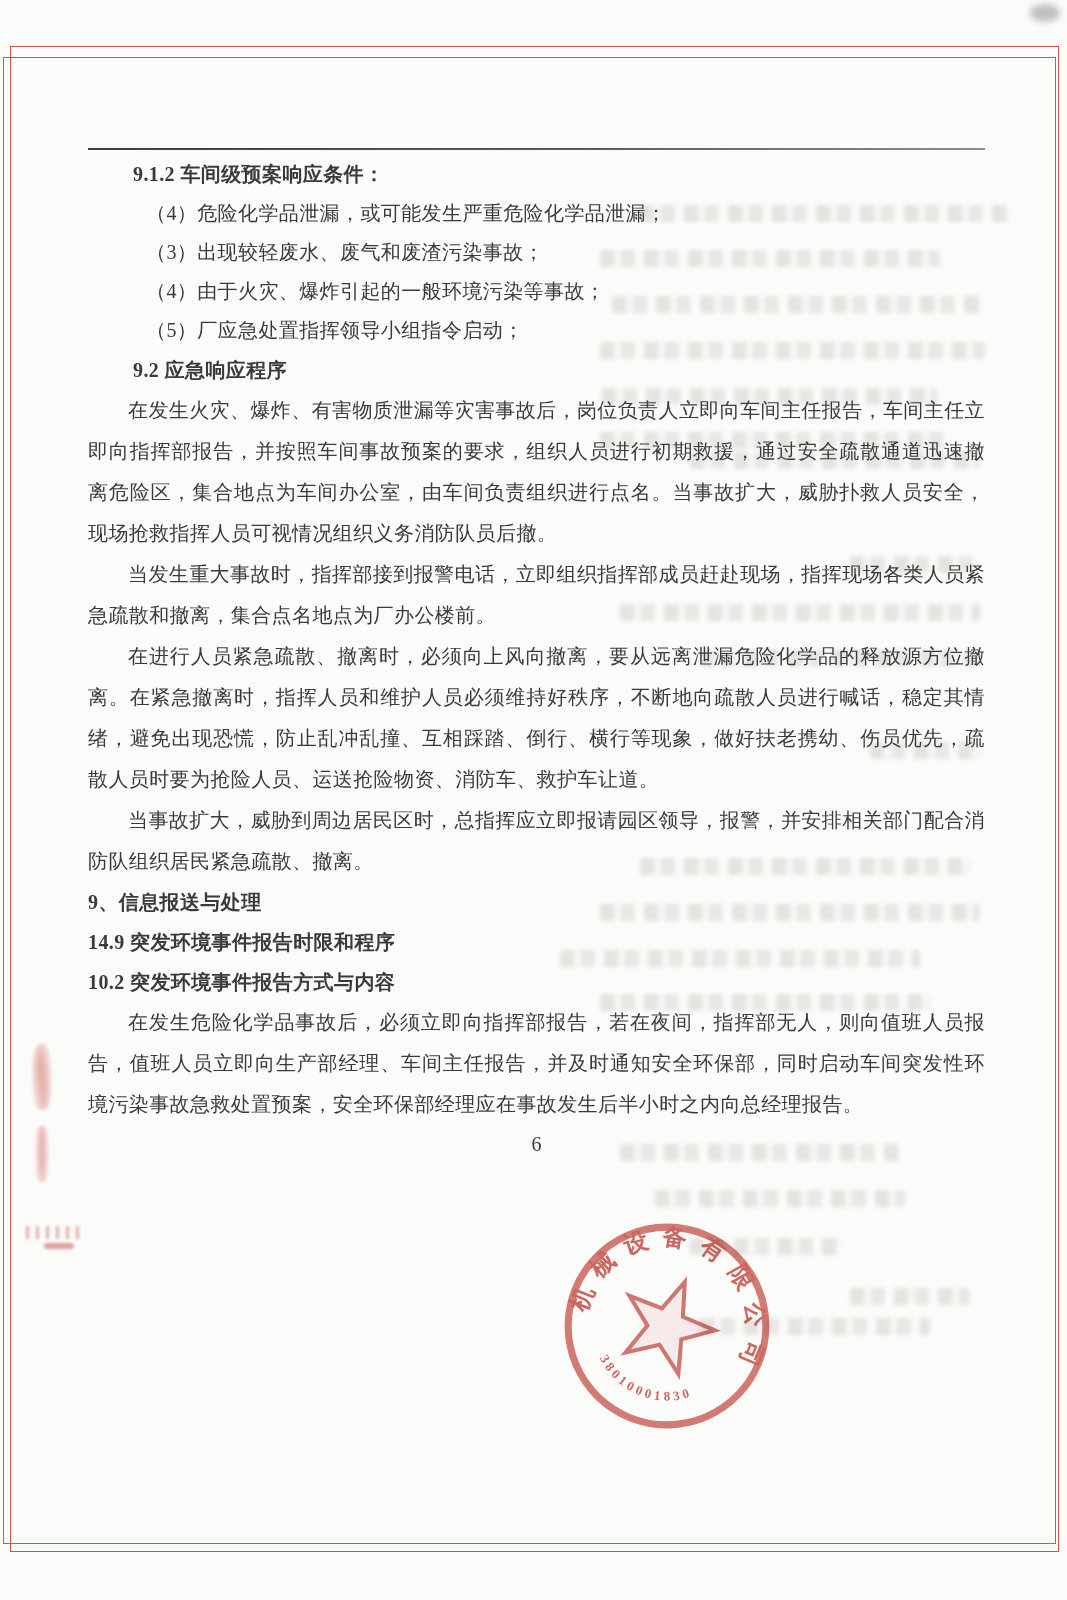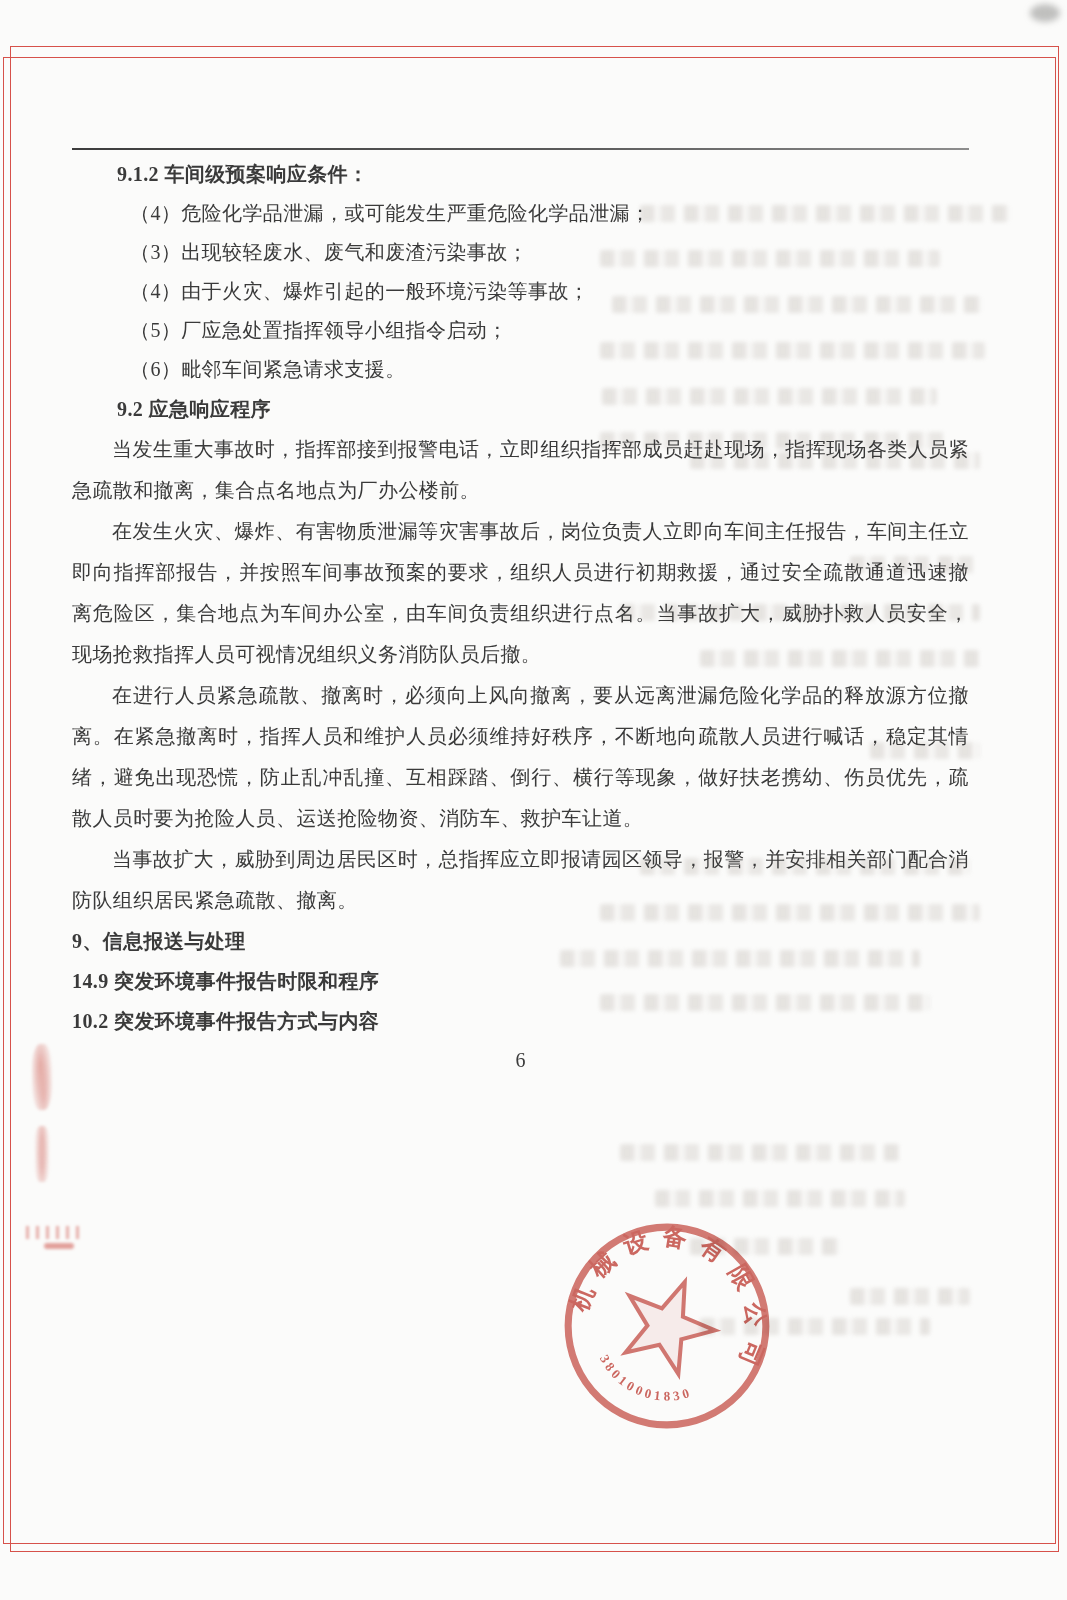--- a/index.html
+++ b/index.html
@@ -18,21 +18,21 @@
   .border-outer{
     position:absolute;left:3px;top:57px;width:1051px;height:1485px;
     border:1.5px solid var(--border-red);pointer-events:none;
   }
   .border-inner{
     position:absolute;left:10px;top:46px;width:1047px;height:1504px;
     border:1.5px solid var(--border-red);pointer-events:none;
   }
   
   .content{
-    position:absolute;left:72px;top:148px;width:897px;
+    position:absolute;left:88px;top:148px;width:897px;
     color:var(--text-ink);font-size:20px;letter-spacing:.4px;
   }
   .top-rule{
     height:2px;margin:0 0 4px 0;
     background:linear-gradient(90deg,#3d3d3d 0%,#5a5a5a 55%,#8d8d8d 100%);
   }
   .blk{white-space:normal;}
   .h-indent{padding-left:45px;line-height:40px;font-weight:600;}
   .list-item{padding-left:58px;line-height:39px;}
   .h-left{line-height:40px;font-weight:600;}
@@ -112,29 +112,29 @@
 <div class="smudge smudge-d"></div>
 
 <div class="content">
   <div class="top-rule"></div>
   <div id="blocks-host">
       <div class="blk h-indent">9.1.2 车间级预案响应条件：</div>
       <div class="blk list-item">（4）危险化学品泄漏，或可能发生严重危险化学品泄漏；</div>
       <div class="blk list-item">（3）出现较轻废水、废气和废渣污染事故；</div>
       <div class="blk list-item">（4）由于火灾、爆炸引起的一般环境污染等事故；</div>
       <div class="blk list-item">（5）厂应急处置指挥领导小组指令启动；</div>
-      <div class="blk list-item">（6）毗邻车间紧急请求支援。</div>
       <div class="blk h-indent">9.2 应急响应程序</div>
+      <div class="blk para">在发生火灾、爆炸、有害物质泄漏等灾害事故后，岗位负责人立即向车间主任报告，车间主任立即向指挥部报告，并按照车间事故预案的要求，组织人员进行初期救援，通过安全疏散通道迅速撤离危险区，集合地点为车间办公室，由车间负责组织进行点名。当事故扩大，威胁扑救人员安全，现场抢救指挥人员可视情况组织义务消防队员后撤。</div>
       <div class="blk para">当发生重大事故时，指挥部接到报警电话，立即组织指挥部成员赶赴现场，指挥现场各类人员紧急疏散和撤离，集合点名地点为厂办公楼前。</div>
-      <div class="blk para">在发生火灾、爆炸、有害物质泄漏等灾害事故后，岗位负责人立即向车间主任报告，车间主任立即向指挥部报告，并按照车间事故预案的要求，组织人员进行初期救援，通过安全疏散通道迅速撤离危险区，集合地点为车间办公室，由车间负责组织进行点名。当事故扩大，威胁扑救人员安全，现场抢救指挥人员可视情况组织义务消防队员后撤。</div>
       <div class="blk para">在进行人员紧急疏散、撤离时，必须向上风向撤离，要从远离泄漏危险化学品的释放源方位撤离。在紧急撤离时，指挥人员和维护人员必须维持好秩序，不断地向疏散人员进行喊话，稳定其情绪，避免出现恐慌，防止乱冲乱撞、互相踩踏、倒行、横行等现象，做好扶老携幼、伤员优先，疏散人员时要为抢险人员、运送抢险物资、消防车、救护车让道。</div>
       <div class="blk para">当事故扩大，威胁到周边居民区时，总指挥应立即报请园区领导，报警，并安排相关部门配合消防队组织居民紧急疏散、撤离。</div>
       <div class="blk h-left">9、信息报送与处理</div>
       <div class="blk h-left">14.9 突发环境事件报告时限和程序</div>
       <div class="blk h-left">10.2 突发环境事件报告方式与内容</div>
+      <div class="blk para">在发生危险化学品事故后，必须立即向指挥部报告，若在夜间，指挥部无人，则向值班人员报告，值班人员立即向生产部经理、车间主任报告，并及时通知安全环保部，同时启动车间突发性环境污染事故急救处置预案，安全环保部经理应在事故发生后半小时之内向总经理报告。</div>
     </div>
   <div class="page-number">6</div>
 </div>
 
 <svg class="stamp" viewBox="0 0 230 230">
   <defs>
     <path id="arcTop" d="M 38.5,138.4 A 80,80 0 1 1 191.5,138.4" fill="none"></path>
     <path id="arcBottom" d="M 48,146.3 A 74,74 0 0 0 182,146.3" fill="none"></path>
   </defs>
   <circle cx="115" cy="115" r="98" fill="none" stroke="#c74e46" stroke-width="7" opacity="0.88"></circle>

